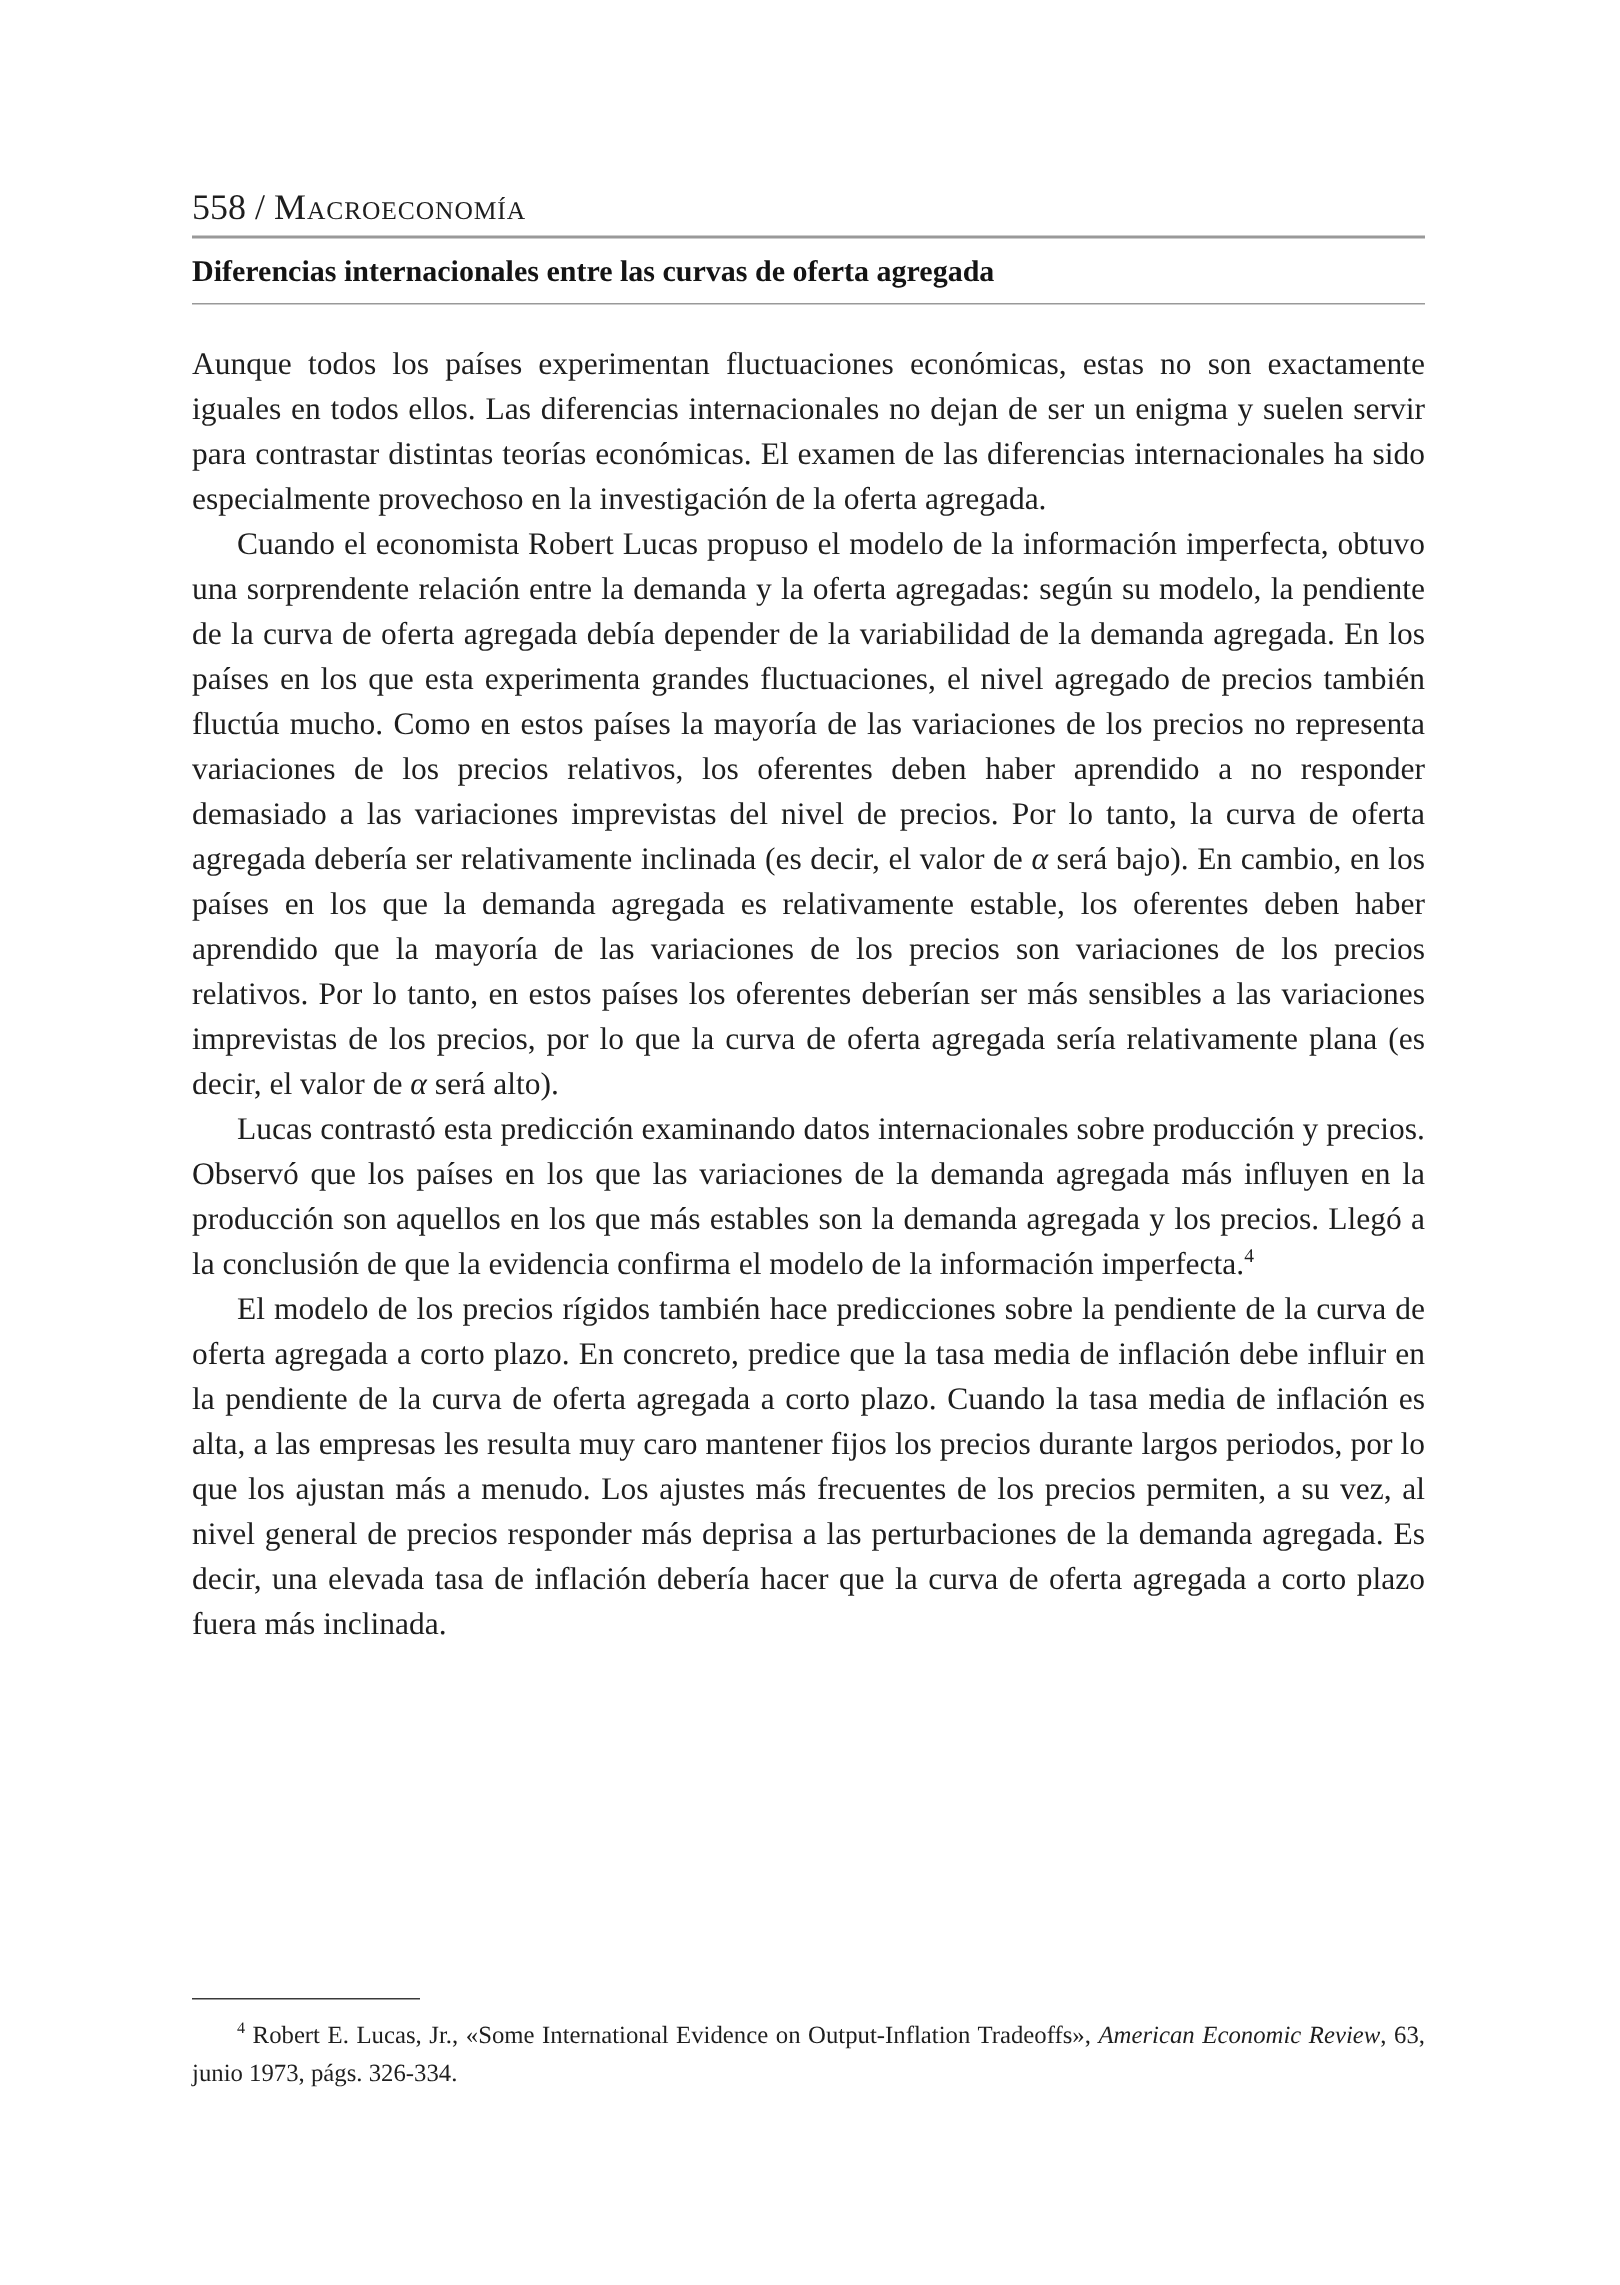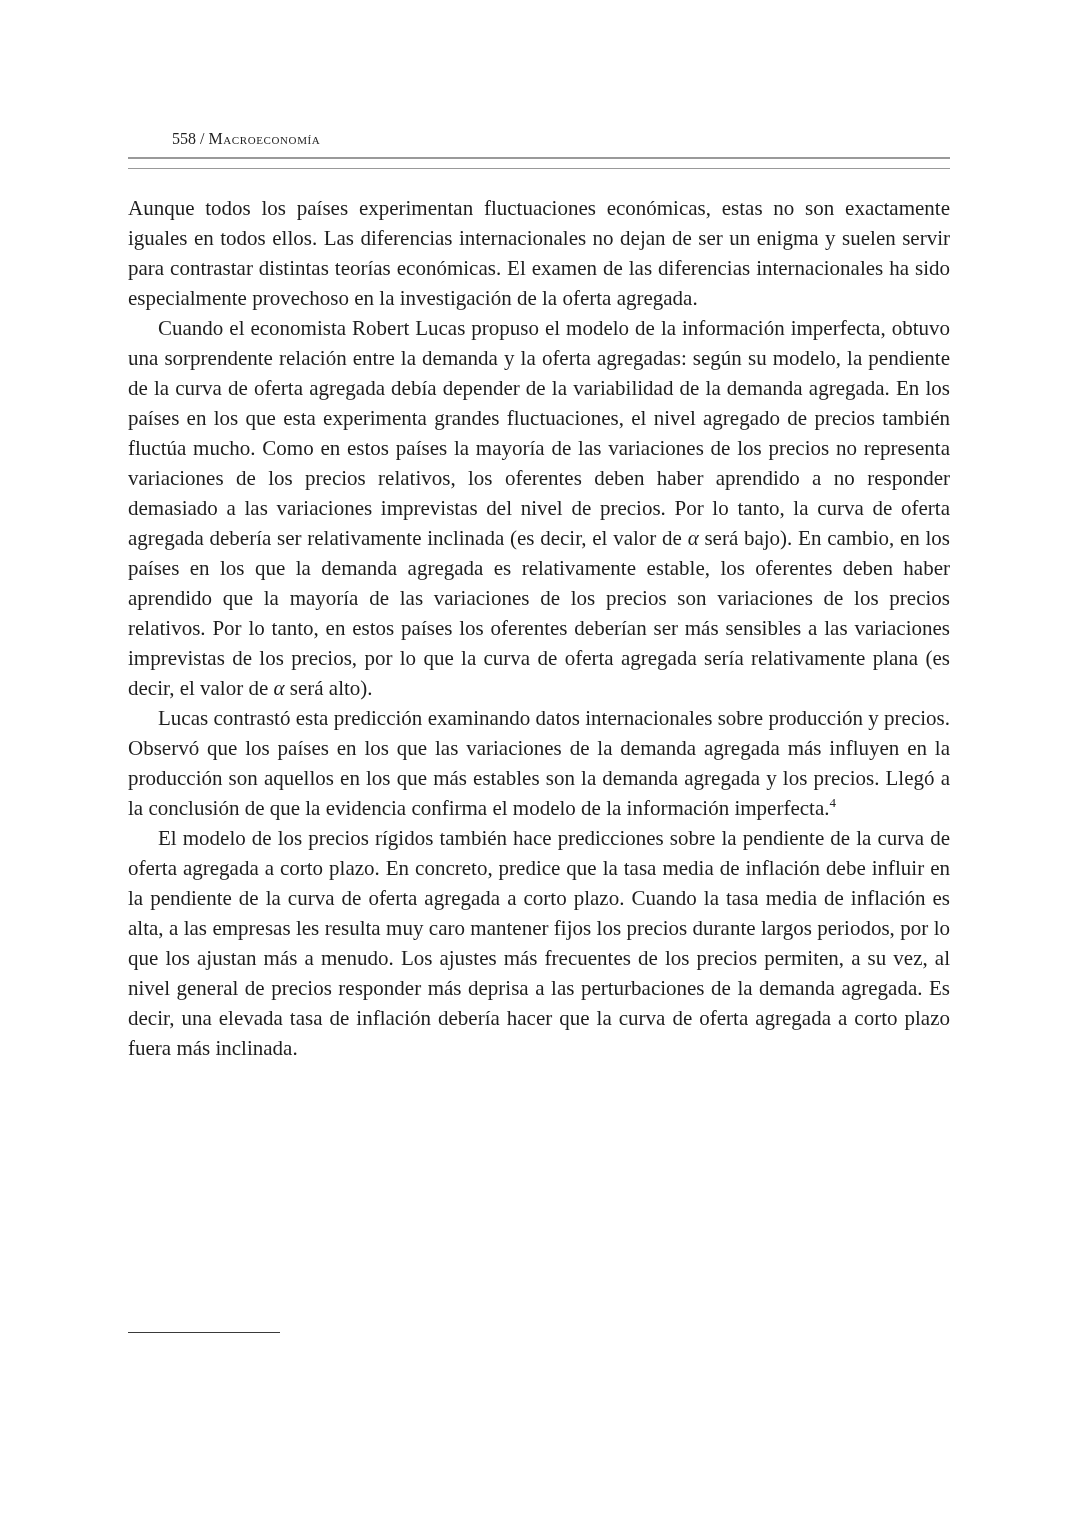--- a/index.html
+++ b/index.html
@@ -17,24 +17,23 @@
     color:var(--text);
     overflow:hidden;
   }
   .content{
     position:absolute;
     left:128px;
     top:128px;
     width:822px;
   }
   .running-header{
-    font-size:16px;
+    font-size:24px;
     line-height:22px;
     color:var(--text);
-    margin-left:44px;
   }
   .running-header .smallcaps{
     font-variant:small-caps;
     letter-spacing:0.6px;
   }
   .kicker{
     margin:43px 0 0 0;
     font-size:22px;
     line-height:24px;
     font-weight:500;
@@ -108,27 +107,29 @@
 </style>
 </head>
 <body>
 
 <div class="page">
   <div class="content">
 
     <div class="running-header"><span>558</span><span> / </span><span class="smallcaps">Macroeconomía</span></div>
 
     <hr class="rule">
+    <h3 class="case-title">Diferencias internacionales entre las curvas de oferta agregada</h3>
     <hr class="rule thin">
 
     <div class="body-text">
       <p class="no-indent">Aunque todos los países experimentan fluctuaciones económicas, estas no son exactamente iguales en todos ellos. Las diferencias internacionales no dejan de ser un enigma y suelen servir para contrastar distintas teorías económicas. El examen de las diferencias internacionales ha sido especialmente provechoso en la investigación de la oferta agregada.</p>
       <p><span>Cuando el economista Robert Lucas propuso el modelo de la información imperfecta, obtuvo una sorprendente relación entre la demanda y la oferta agregadas: según su modelo, la pendiente de la curva de oferta agregada debía depender de la variabilidad de la demanda agregada. En los países en los que esta experimenta grandes fluctuaciones, el nivel agregado de precios también fluctúa mucho. Como en estos países la mayoría de las variaciones de los precios no representa variaciones de los precios relativos, los oferentes deben haber aprendido a no responder demasiado a las variaciones imprevistas del nivel de precios. Por lo tanto, la curva de oferta agregada debería ser relativamente inclinada (es decir, el valor de </span><i class="alpha">α</i><span> será bajo). En cambio, en los países en los que la demanda agregada es relativamente estable, los oferentes deben haber aprendido que la mayoría de las variaciones de los precios son variaciones de los precios relativos. Por lo tanto, en estos países los oferentes deberían ser más sensibles a las variaciones imprevistas de los precios, por lo que la curva de oferta agregada sería relativamente plana (es decir, el valor de </span><i class="alpha">α</i><span> será alto).</span></p>
       <p><span>Lucas contrastó esta predicción examinando datos internacionales sobre producción y precios. Observó que los países en los que las variaciones de la demanda agregada más influyen en la producción son aquellos en los que más estables son la demanda agregada y los precios. Llegó a la conclusión de que la evidencia confirma el modelo de la información imperfecta.</span><sup>4</sup></p>
       <p>El modelo de los precios rígidos también hace predicciones sobre la pendiente de la curva de oferta agregada a corto plazo. En concreto, predice que la tasa media de inflación debe influir en la pendiente de la curva de oferta agregada a corto plazo. Cuando la tasa media de inflación es alta, a las empresas les resulta muy caro mantener fijos los precios durante largos periodos, por lo que los ajustan más a menudo. Los ajustes más frecuentes de los precios permiten, a su vez, al nivel general de precios responder más deprisa a las perturbaciones de la demanda agregada. Es decir, una elevada tasa de inflación debería hacer que la curva de oferta agregada a corto plazo fuera más inclinada.</p>
     </div>
 
   </div>
 
   <div class="footnote-block">
     <div class="fn-rule"></div>
+    <p class="footnote"><sup>4</sup><span> Robert E. Lucas, Jr., «Some International Evidence on Output-Inflation Tradeoffs», </span><i>American Economic Review</i><span>, 63, junio 1973, págs. 326-334.</span></p>
   </div>
 </div>
 
 </body></html>

